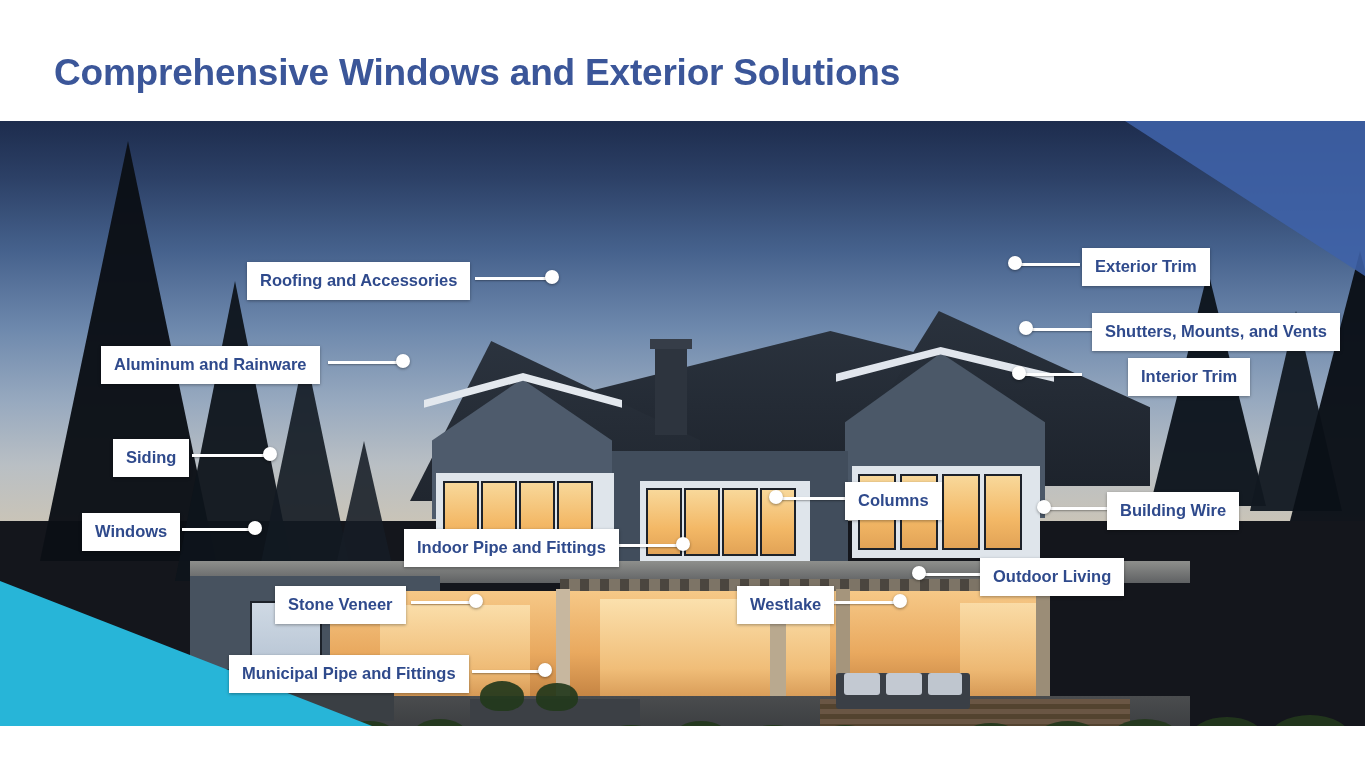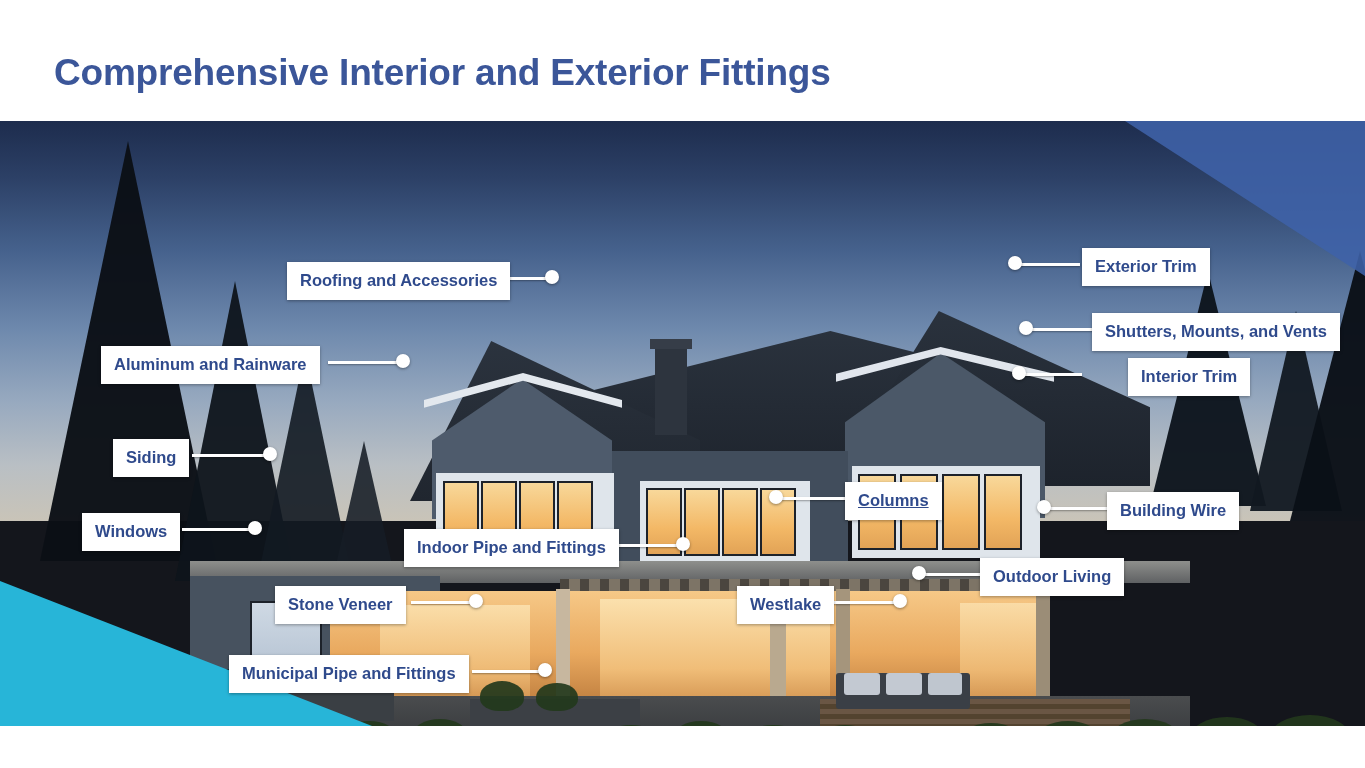--- a/index.html
+++ b/index.html
@@ -216,21 +216,21 @@
     font-weight:bold;
     letter-spacing:-.4px;
   }
 </style>
 </head>
 <body>
 
 <div class="slide">
 
   <div class="title-area">
-    <div class="slide-title">Comprehensive Interior and Exterior Fittings</div>
+    <div class="slide-title">Comprehensive Windows and Exterior Solutions</div>
   </div>
 
   <div class="photo">
 
     <div class="sky"></div>
 
     <div class="tree" style="--w:58px;--h:235px;--c:#0d141c;--o:.96; left:1150px; top:150px;"></div>
     <div class="tree" style="--w:46px;--h:200px;--c:#111821;--o:.95; left:1250px; top:190px;"></div>
     <div class="tree" style="--w:70px;--h:270px;--c:#0a1017;--o:.97; left:1290px; top:130px;"></div>
 
@@ -344,21 +344,21 @@
     </div>
 
     <div class="tri-blue"></div>
     <div class="tri-teal"></div>
   </div>
 
   <div id="callout-layer">
       <div class="callout">
         <div class="leader" style="left: 475px; top: 277px; width: 72px;"></div>
         <div class="dot" style="left: 545px; top: 270px;"></div>
-        <div class="chip" style="left: 247px; top: 262px; margin-left: 40px;">Roofing and Accessories</div>
+        <div class="chip" style="left: 247px; top: 262px;">Roofing and Accessories</div>
       </div>
       <div class="callout">
         <div class="leader" style="left: 328px; top: 361px; width: 70px;"></div>
         <div class="dot" style="left: 396px; top: 354px;"></div>
         <div class="chip" style="left: 101px; top: 346px;">Aluminum and Rainware</div>
       </div>
       <div class="callout">
         <div class="leader" style="left: 192px; top: 454px; width: 74px;"></div>
         <div class="dot" style="left: 263px; top: 447px;"></div>
         <div class="chip" style="left: 113px; top: 439px;">Siding</div>
@@ -399,21 +399,21 @@
         <div class="chip" style="left: 1092px; top: 313px;">Shutters, Mounts, and Vents</div>
       </div>
       <div class="callout">
         <div class="leader" style="left: 1020px; top: 373px; width: 62px;"></div>
         <div class="dot" style="left: 1012px; top: 366px;"></div>
         <div class="chip" style="left: 1080px; top: 358px; margin-left: 48px;">Interior Trim</div>
       </div>
       <div class="callout">
         <div class="leader" style="left: 778px; top: 497px; width: 69px;"></div>
         <div class="dot" style="left: 769px; top: 490px;"></div>
-        <div class="chip" style="left: 845px; top: 482px; text-decoration: underline;">Columns</div>
+        <div class="chip" style="left: 845px; top: 482px;">Columns</div>
       </div>
       <div class="callout">
         <div class="leader" style="left: 1046px; top: 507px; width: 63px;"></div>
         <div class="dot" style="left: 1037px; top: 500px;"></div>
         <div class="chip" style="left: 1107px; top: 492px;">Building Wire</div>
       </div>
       <div class="callout">
         <div class="leader" style="left: 921px; top: 573px; width: 61px;"></div>
         <div class="dot" style="left: 912px; top: 566px;"></div>
         <div class="chip" style="left: 980px; top: 558px;">Outdoor Living</div>

